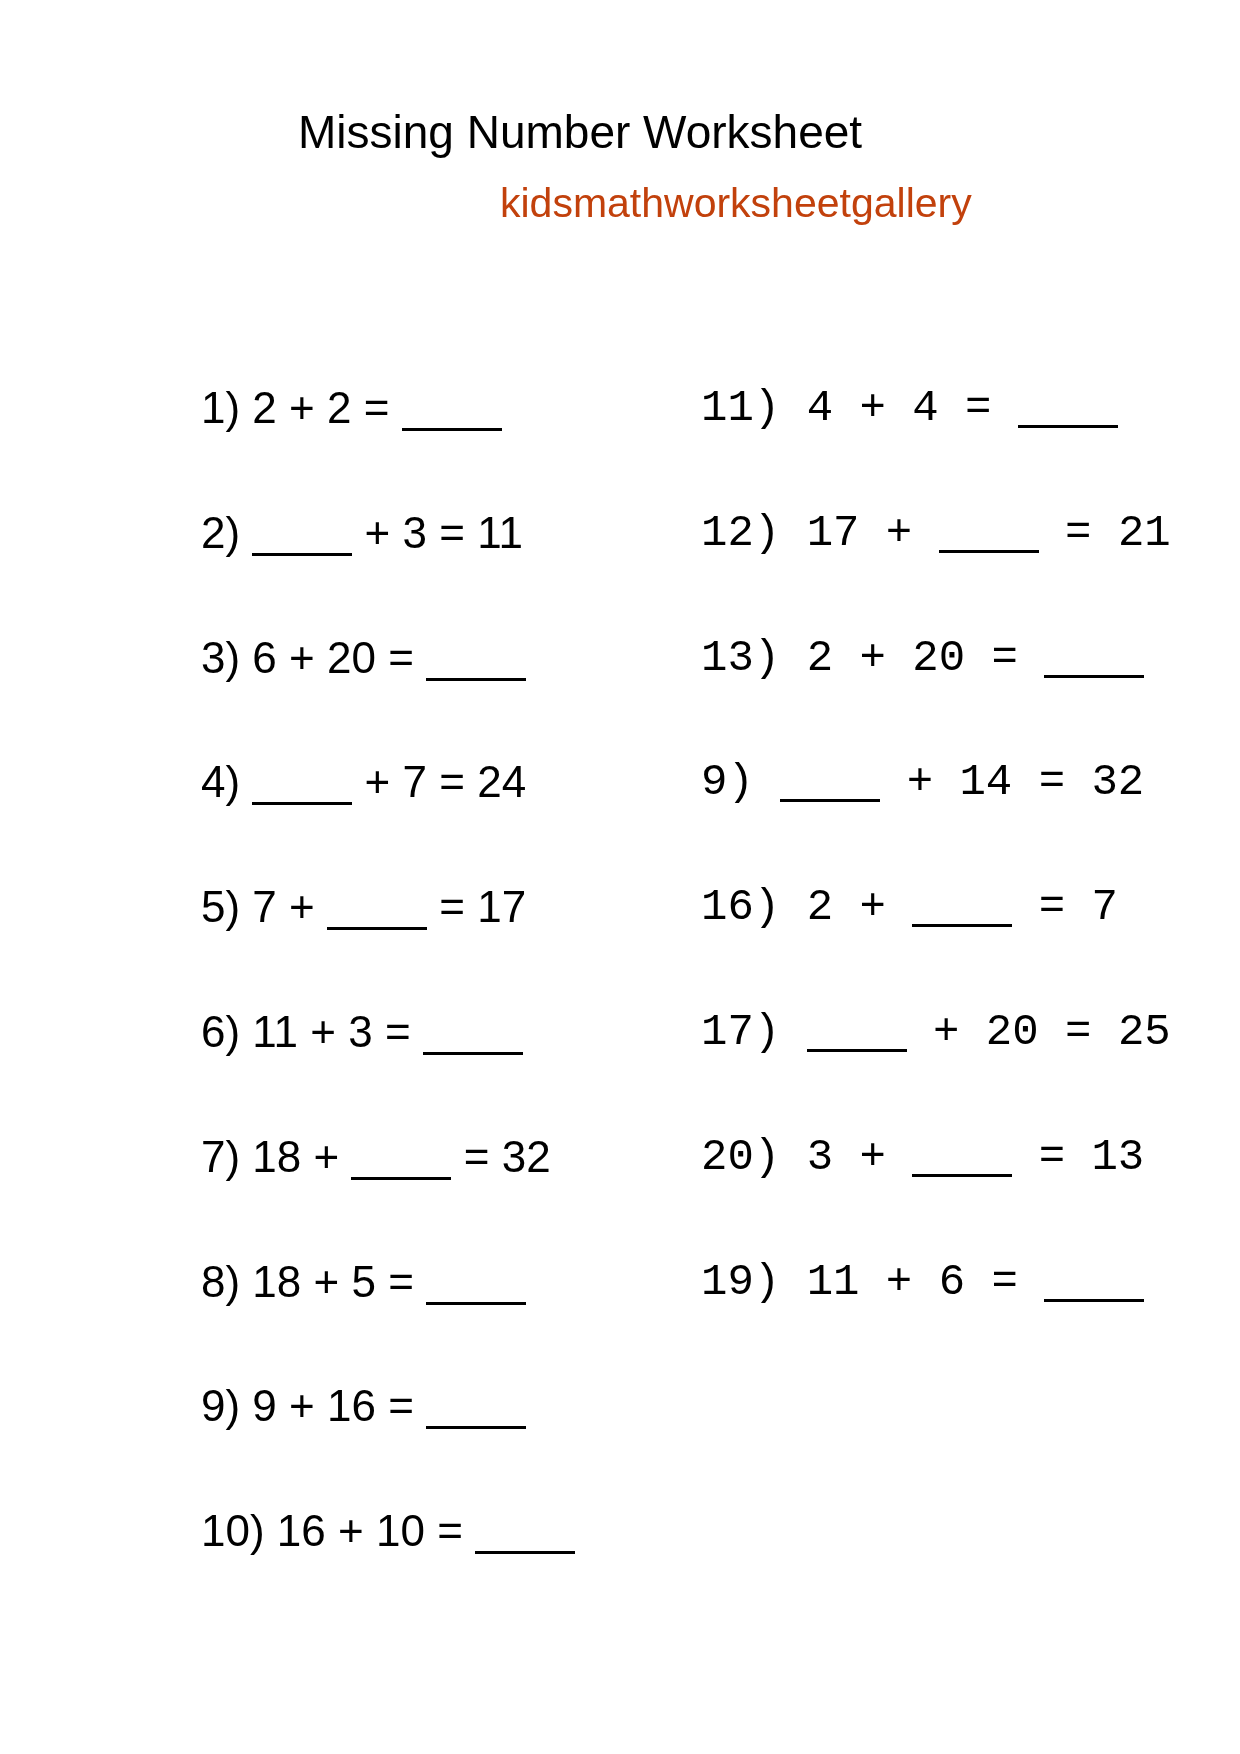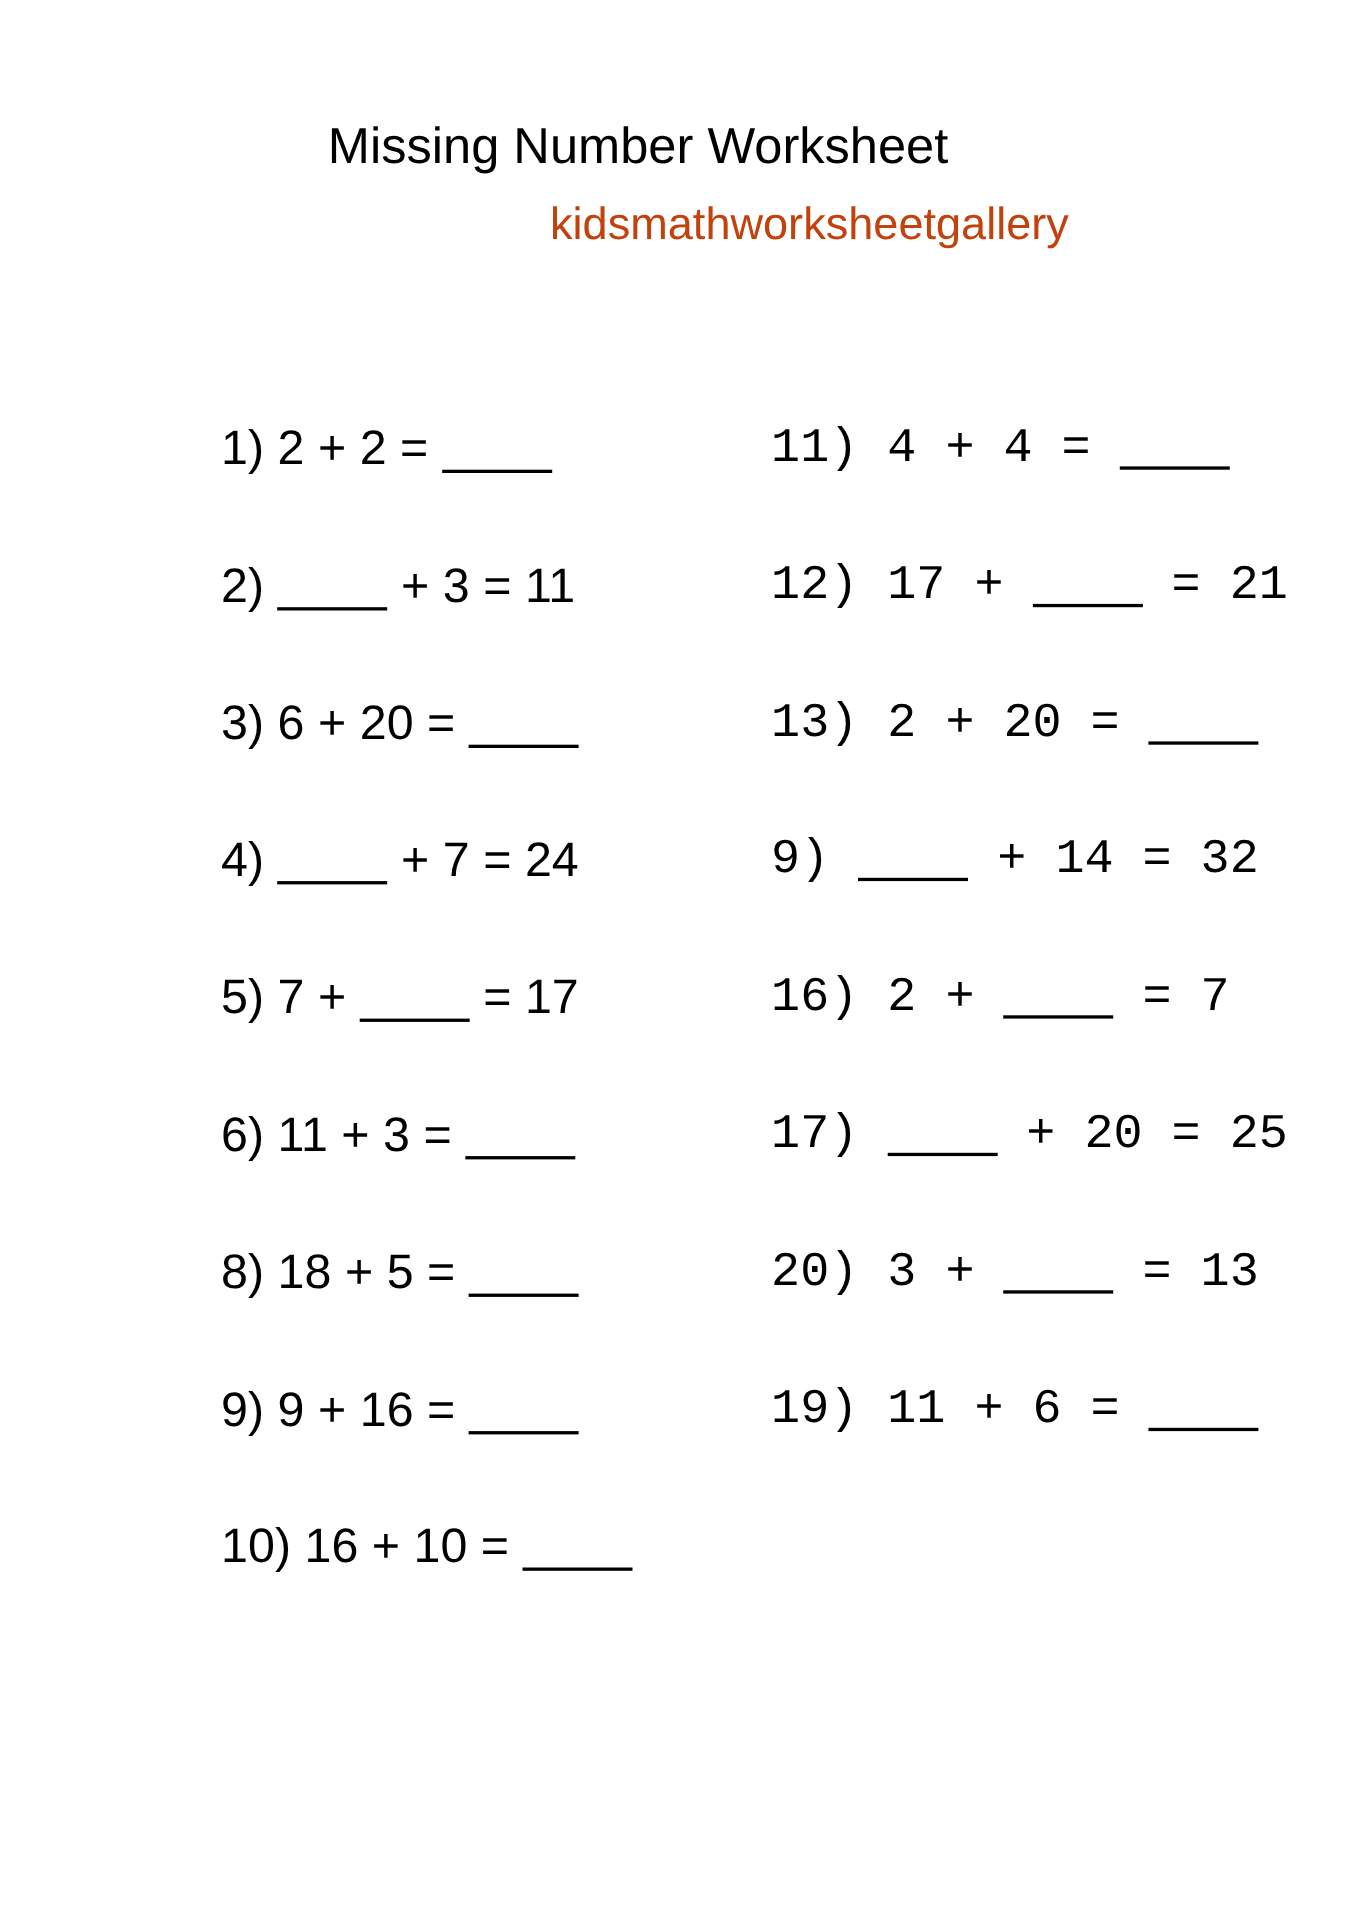--- a/index.html
+++ b/index.html
@@ -63,20 +63,21 @@
 <h1 class="title">Missing Number Worksheet</h1>
 <div class="subtitle">kidsmathworksheetgallery</div>
 
 <div class="column col-left">
     <div class="problem"><span>1)</span> <span>2</span> <span>+</span> <span>2</span> <span>=</span> <span class="blank"></span></div>
     <div class="problem"><span>2)</span> <span class="blank"></span> <span>+</span> <span>3</span> <span>=</span> <span>11</span></div>
     <div class="problem"><span>3)</span> <span>6</span> <span>+</span> <span>20</span> <span>=</span> <span class="blank"></span></div>
     <div class="problem"><span>4)</span> <span class="blank"></span> <span>+</span> <span>7</span> <span>=</span> <span>24</span></div>
     <div class="problem"><span>5)</span> <span>7</span> <span>+</span> <span class="blank"></span> <span>=</span> <span>17</span></div>
     <div class="problem"><span>6)</span> <span>11</span> <span>+</span> <span>3</span> <span>=</span> <span class="blank"></span></div>
+    <div class="problem"><span>7)</span> <span>18</span> <span>+</span> <span class="blank"></span> <span>=</span> <span>32</span></div>
     <div class="problem"><span>8)</span> <span>18</span> <span>+</span> <span>5</span> <span>=</span> <span class="blank"></span></div>
     <div class="problem"><span>9)</span> <span>9</span> <span>+</span> <span>16</span> <span>=</span> <span class="blank"></span></div>
     <div class="problem"><span>10)</span> <span>16</span> <span>+</span> <span>10</span> <span>=</span> <span class="blank"></span></div>
   </div>
 <div class="column col-right">
     <div class="problem"><span>11)</span> <span>4</span> <span>+</span> <span>4</span> <span>=</span> <span class="blank"></span></div>
     <div class="problem"><span>12)</span> <span>17</span> <span>+</span> <span class="blank"></span> <span>=</span> <span>21</span></div>
     <div class="problem"><span>13)</span> <span>2</span> <span>+</span> <span>20</span> <span>=</span> <span class="blank"></span></div>
     <div class="problem"><span>9)</span> <span class="blank"></span> <span>+</span> <span>14</span> <span>=</span> <span>32</span></div>
     <div class="problem"><span>16)</span> <span>2</span> <span>+</span> <span class="blank"></span> <span>=</span> <span>7</span></div>

